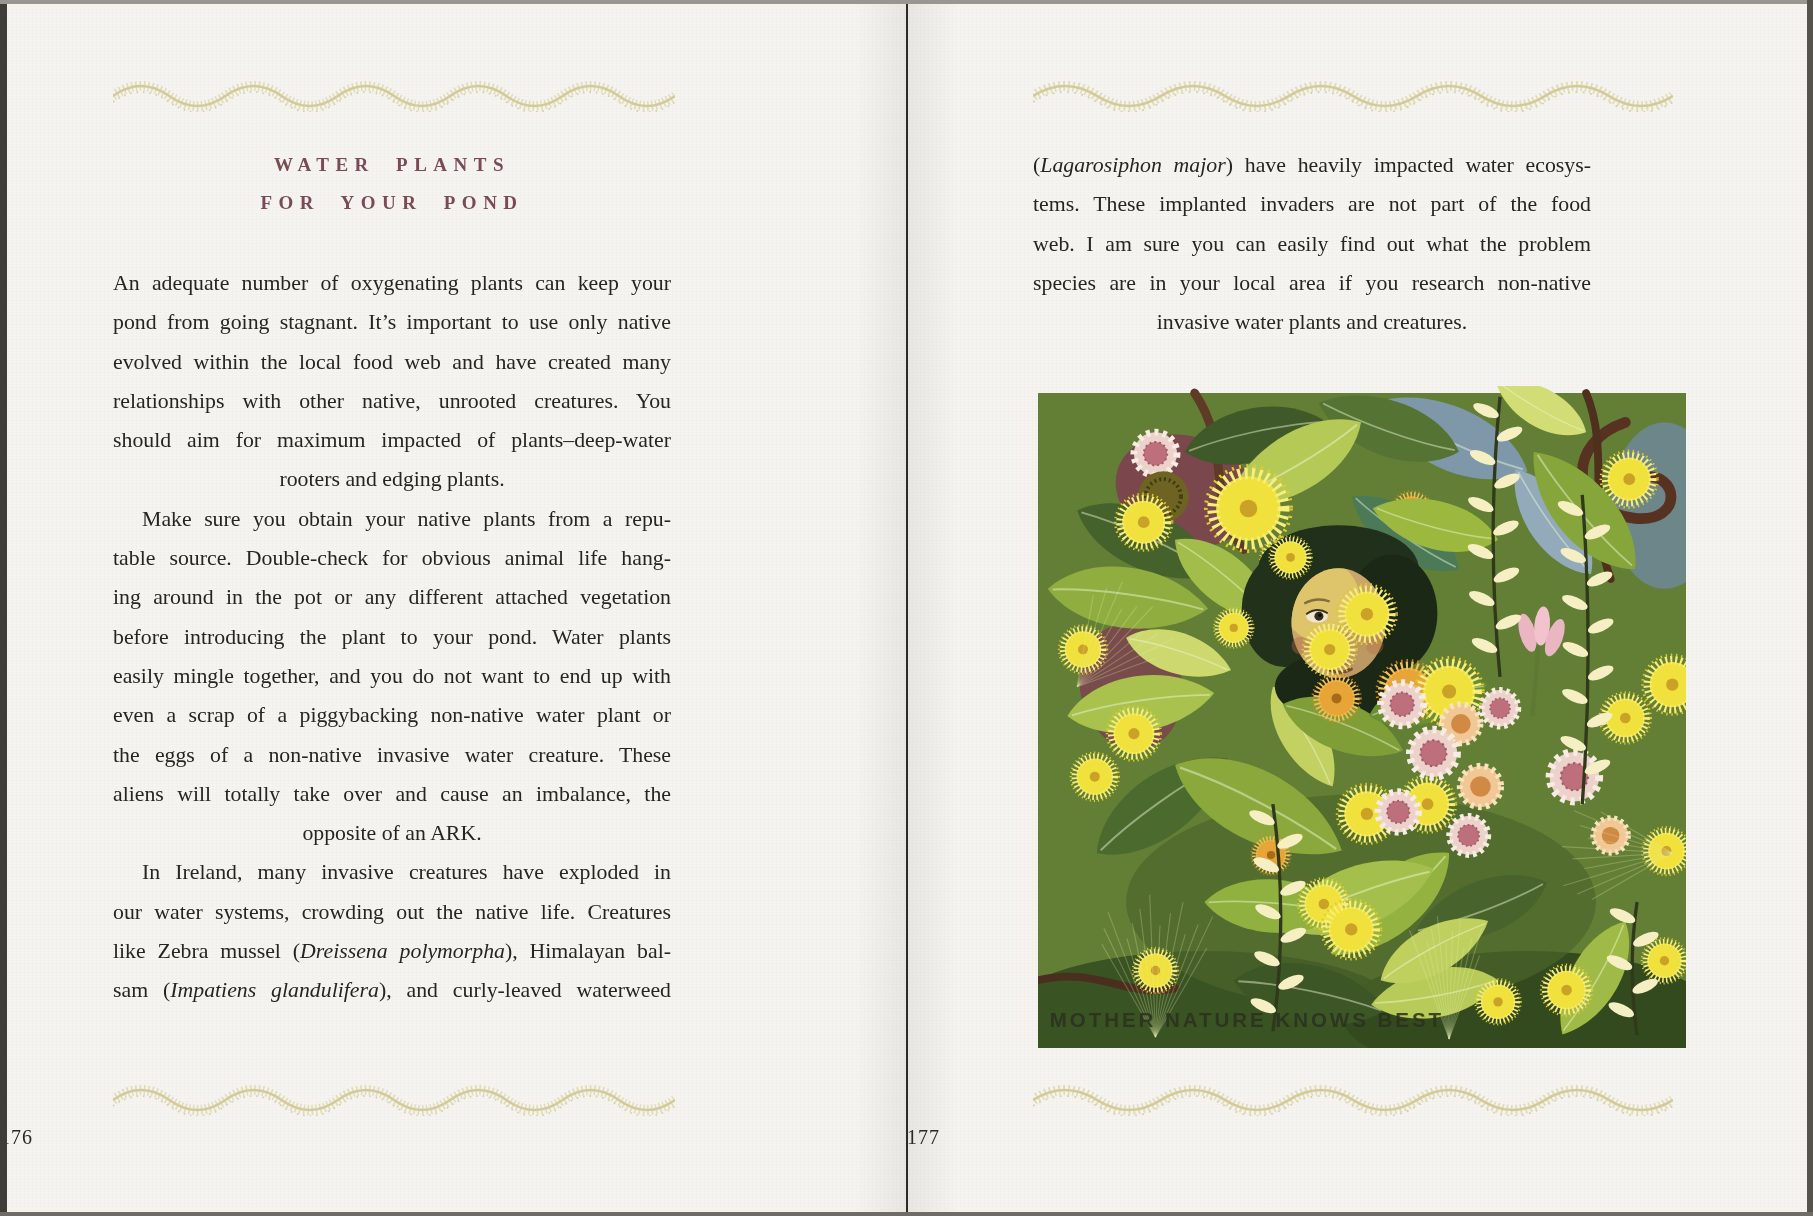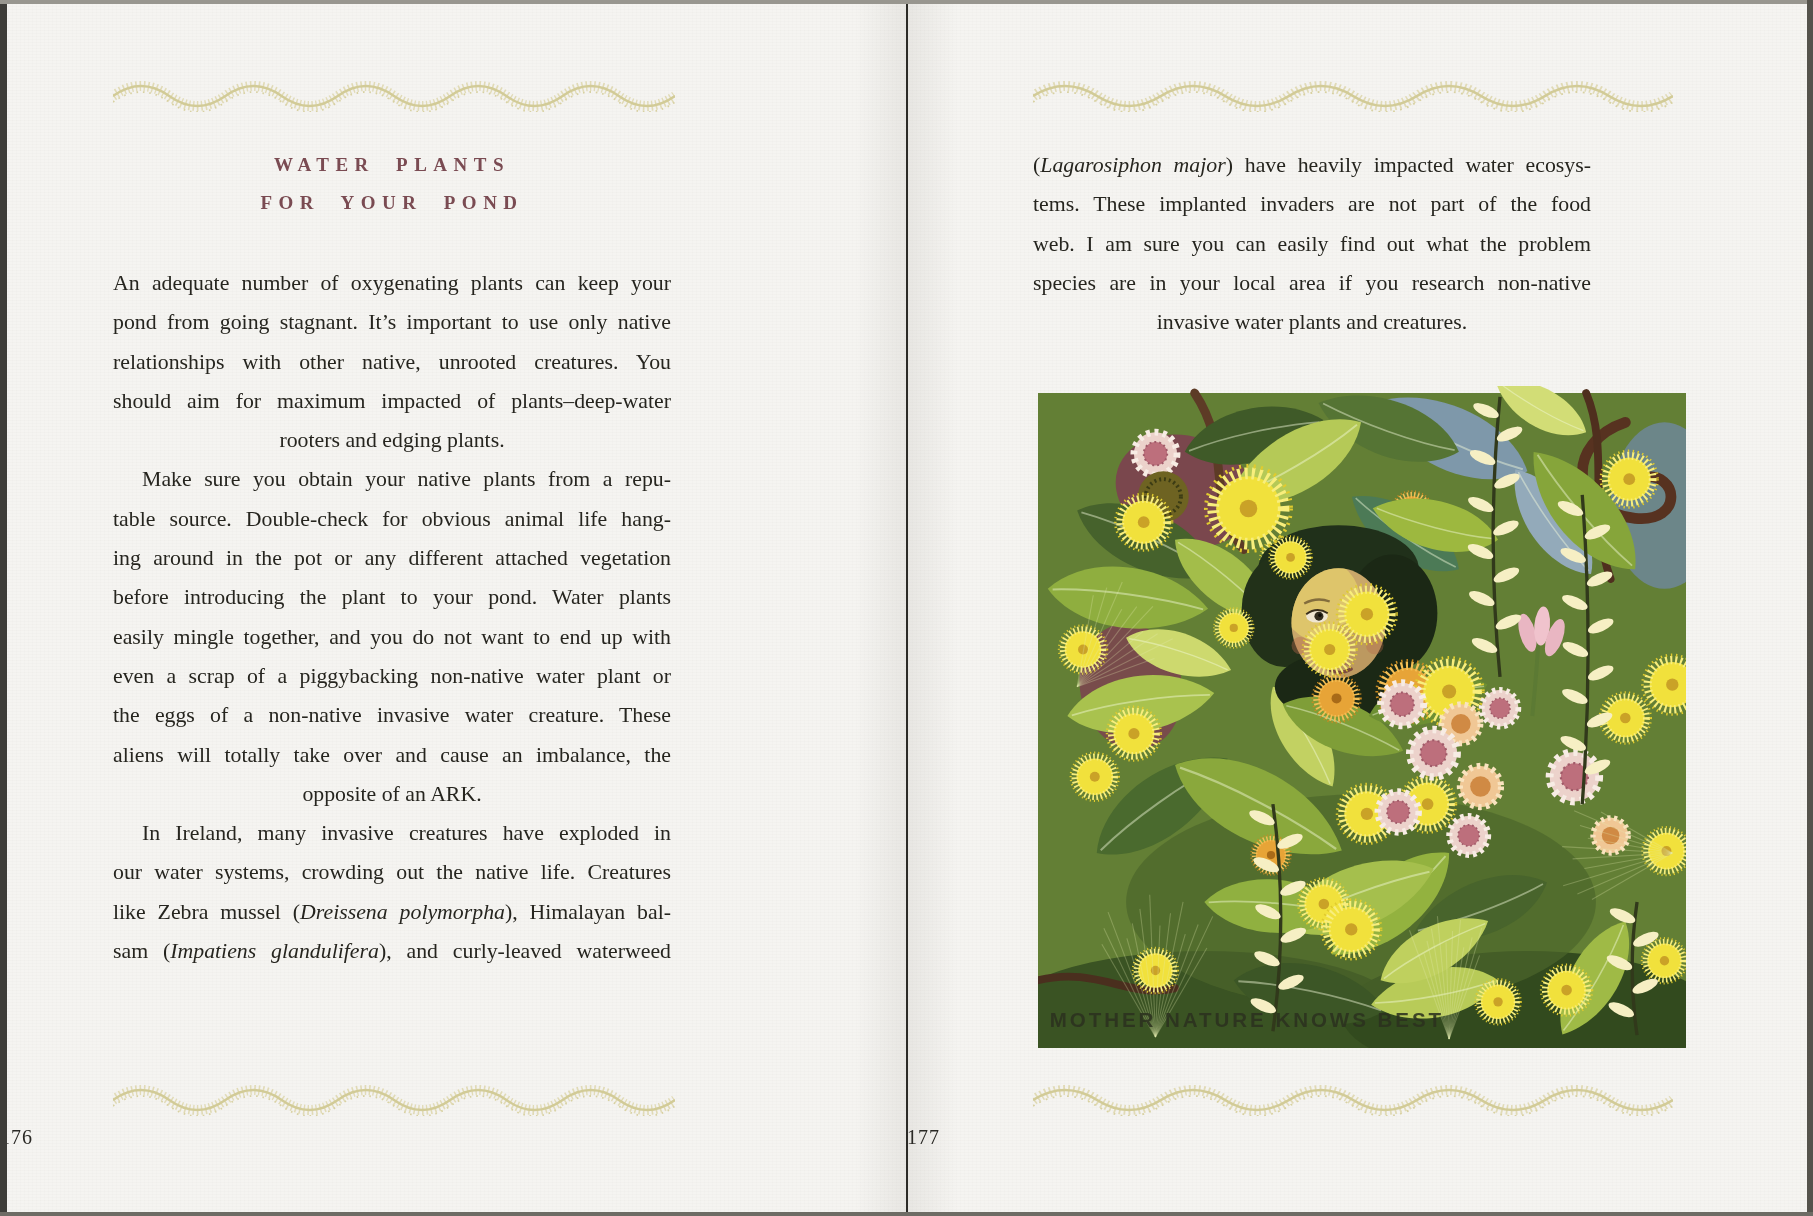--- a/index.html
+++ b/index.html
@@ -75,20 +75,21 @@
           <path class="odots" transform="translate(0,6)" d="M0,20 Q28,0 56,20 T112,20 T168,20 T224,20 T280,20 T336,20 T392,20 T448,20 T504,20 T560,20"></path>
         </svg>
       </div>
     <div class="title">
       <div>WATER PLANTS</div>
       <div>FOR YOUR POND</div>
     </div>
     <div class="body-block body-left" id="left-lines">
         <div class="bline just"><span>An adequate number of oxygenating plants can keep your</span></div>
         <div class="bline just"><span>pond from going stagnant. It’s important to use only native</span></div>
+        <div class="bline just"><span>evolved within the local food web and have created many</span></div>
         <div class="bline just"><span>relationships with other native, unrooted creatures. You</span></div>
         <div class="bline just"><span>should aim for maximum impacted of plants–deep-water</span></div>
         <div class="bline"><span>rooters and edging plants.</span></div>
         <div class="bline just ind"><span>Make sure you obtain your native plants from a repu-</span></div>
         <div class="bline just"><span>table source. Double-check for obvious animal life hang-</span></div>
         <div class="bline just"><span>ing around in the pot or any different attached vegetation</span></div>
         <div class="bline just"><span>before introducing the plant to your pond. Water plants</span></div>
         <div class="bline just"><span>easily mingle together, and you do not want to end up with</span></div>
         <div class="bline just"><span>even a scrap of a piggybacking non-native water plant or</span></div>
         <div class="bline just"><span>the eggs of a non-native invasive water creature. These</span></div>

